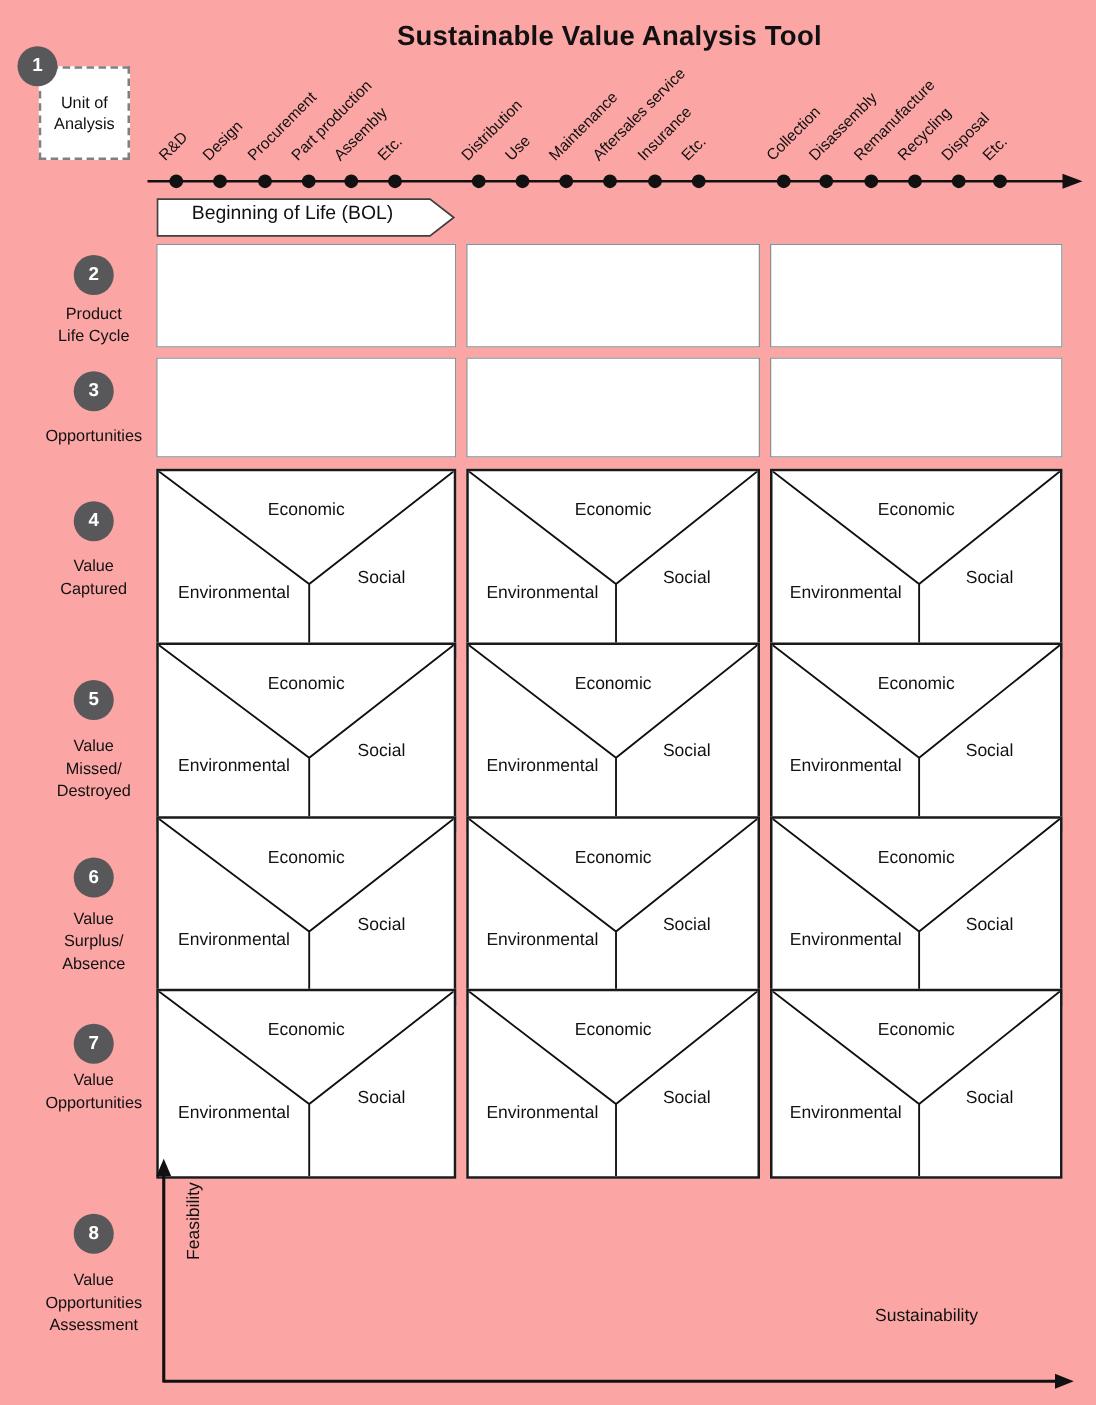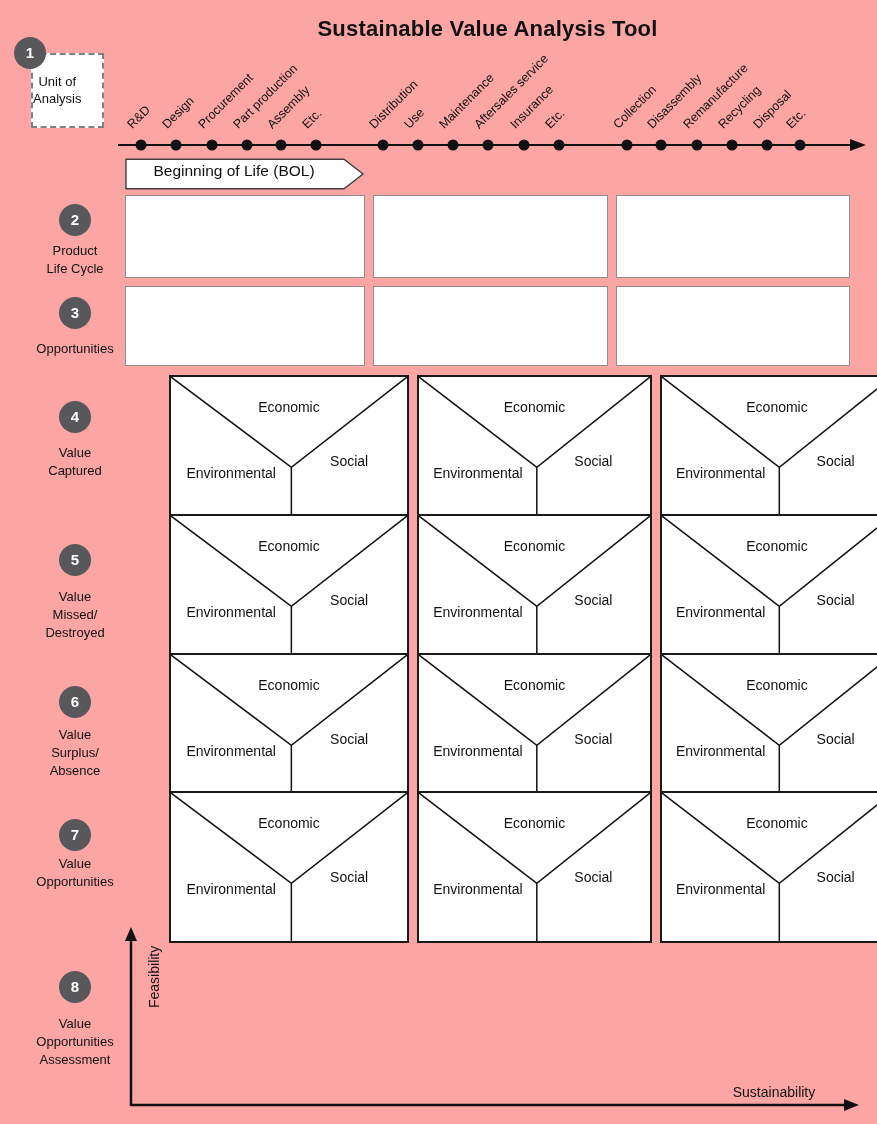--- a/index.html
+++ b/index.html
@@ -11,21 +11,21 @@
          font-size:22px;font-weight:bold;letter-spacing:.2px;}
 
   
   .badge{position:absolute;left:59px;width:32px;height:32px;border-radius:50%;
          background:#58585a;color:#fff;font-size:15px;font-weight:bold;
          line-height:32px;text-align:center;}
   #badge-1{left:14px;top:37px;z-index:3;}
 
   
   #unit-box{position:absolute;left:31px;top:53px;width:69px;height:71px;
-            border:2px dashed #808080;display:flex;align-items:center;
+            border:2px dashed #808080;display:flex;align-items:center;justify-content:center;
             text-align:center;font-size:13px;line-height:1.3;white-space:pre-line;background:#fff;z-index:2;}
 
   
   .rowlabel{position:absolute;left:4px;width:142px;text-align:center;font-size:13px;
             line-height:1.38;white-space:pre-line;}
 
   
   #timeline-svg{position:absolute;left:115px;top:136px;width:755px;height:18px;}
   .tstep{position:absolute;height:16px;line-height:16px;font-size:12.5px;white-space:nowrap;
          transform-origin:0 100%;transform:rotate(-45deg);}
@@ -37,33 +37,33 @@
   .banner{position:absolute;top:158px;height:32px;}
   .banner svg{position:absolute;left:0;top:0;width:100%;height:100%;}
   .banner-text{position:absolute;left:0;top:0;right:22px;text-align:center;
                font-size:15.5px;line-height:26px;}
 
   
   .ecell{position:absolute;background:#fff;border:1px solid #8f8f8f;box-sizing:border-box;}
   .row-plc{top:195px;height:83px;} .row-st{top:286px;height:80px;}
 
   
-  .vcell{position:absolute;height:152px;background:#fff;border:2px solid #1a1a1a;box-sizing:border-box;margin-left:44px;}
+  .vcell{position:absolute;height:152px;background:#fff;border:2px solid #1a1a1a;box-sizing:border-box;}
   .rv1{top:375px;} .rv2{top:514px;} .rv3{top:653px;} .rv4{top:791px;}
   .vcell svg{position:absolute;left:0;top:0;width:100%;height:100%;}
   .vcell .lbl{position:absolute;font-size:14px;text-align:center;}
   .lbl-eco{left:0;width:100%;top:22px;}
   .lbl-env{left:0;width:51%;top:88px;}
   .lbl-soc{left:51%;width:49%;top:76px;}
 
   
   #assess-svg{position:absolute;left:118px;top:925px;width:745px;height:195px;}
   #feasibility-label{position:absolute;left:146px;top:1008px;font-size:14px;white-space:nowrap;
                      transform-origin:0 0;transform:rotate(-90deg);}
-  #sustainability-label{position:absolute;left:700px;top:1084px;width:148px;text-align:center;font-size:14px;}
+  #sustainability-label{position:absolute;left:700px;top:1044px;width:148px;text-align:left;font-size:14px;}
 
   .stroke{stroke:#111;fill:none;}
 </style>
 </head>
 <body>
 
 <div id="page">
 
   <div id="title">Sustainable Value Analysis Tool</div>
 

